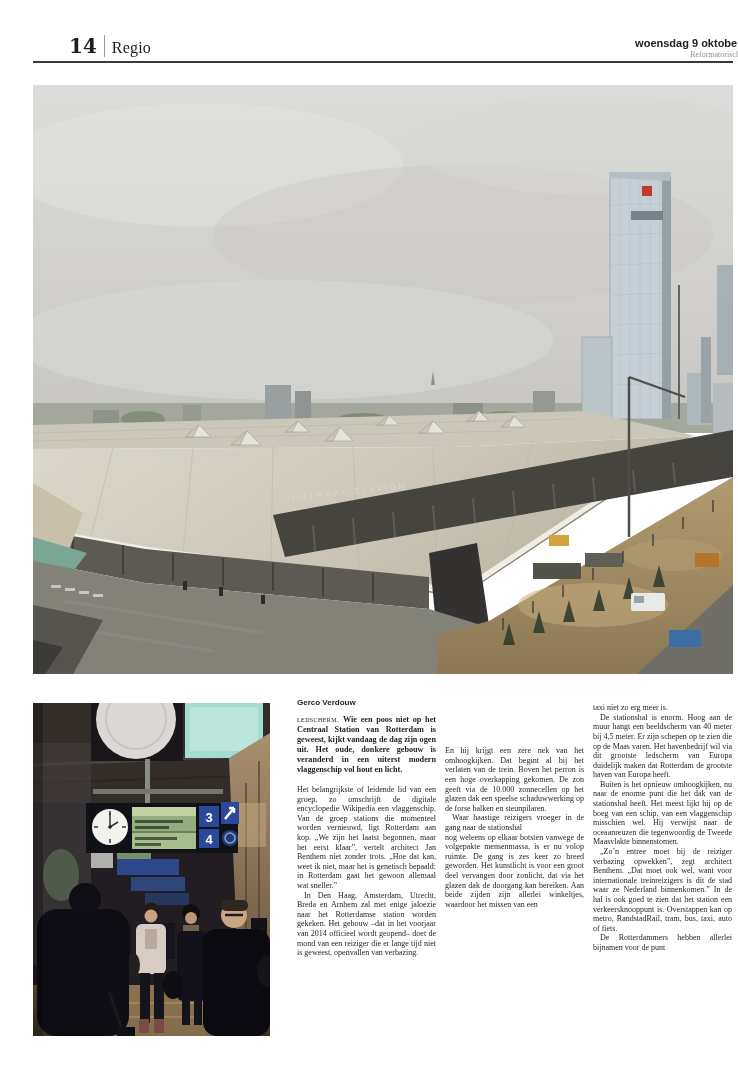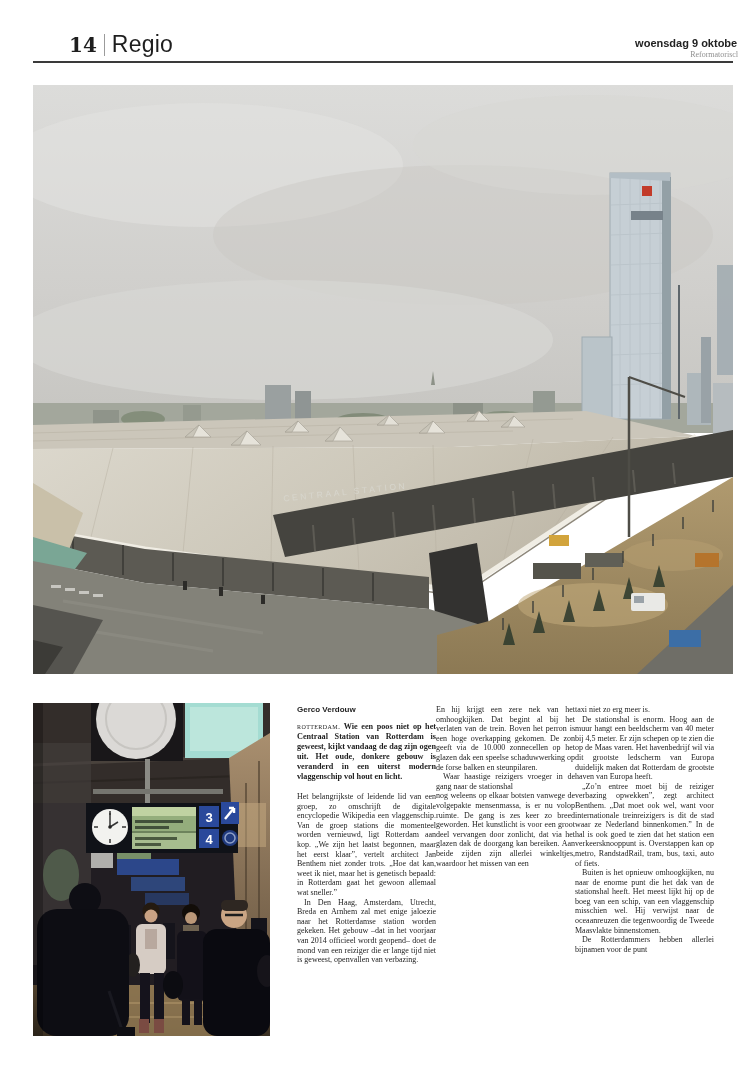--- a/index.html
+++ b/index.html
@@ -4,39 +4,39 @@
 <style>
   html,body{margin:0;padding:0;background:#e9e9e9;}
   #page{position:relative;width:738px;height:1068px;background:#ffffff;overflow:hidden;
         font-family:"Liberation Serif",serif;color:#1e1e1e;}
 
   
   .hdr{position:absolute;left:33px;top:26px;width:700px;height:34px;margin-left:36px;}
   .hleft{position:absolute;left:0;bottom:2px;display:flex;align-items:baseline;}
   .pagenum{font-family:"DejaVu Serif",serif;font-weight:700;font-size:20px;}
   .hdiv{display:inline-block;width:1px;height:22px;background:#9b9b9b;margin:0 7px;align-self:center;}
-  .sectionname{font-family:Liberation Sans, sans-serif;font-size:23px;letter-spacing:.2px;}
+  .sectionname{font-family:Liberation Serif, serif;font-size:16px;letter-spacing:.2px;}
   .hright{position:absolute;right:0;bottom:0;text-align:right;line-height:11px;}
   .hdate{font-family:"Liberation Sans",sans-serif;font-weight:700;font-size:11px;color:#222;}
   .hpaper{font-family:"Liberation Serif",serif;font-size:8px;color:#8f8f8f;}
   .hrule{position:absolute;left:33px;top:61px;width:700px;height:2px;background:#3a3a3a;}
 
   
   figure{margin:0;padding:0;}
   .main-photo{position:absolute;left:33px;top:85px;width:700px;height:589px;overflow:hidden;}
   .small-photo{position:absolute;left:33px;top:703px;width:237px;height:333px;overflow:hidden;}
   .facade-label{position:absolute;left:250px;top:402px;transform:rotate(-6deg);
     font-family:"Liberation Sans",sans-serif;font-size:8.5px;letter-spacing:2.6px;
     color:#d9d8d0;opacity:.85;white-space:nowrap;}
 
   
   .article{position:absolute;left:297px;top:698px;width:436px;}
   .article h1{margin:0;font-family:"DejaVu Serif",serif;font-style:italic;font-weight:400;
     font-size:31px;line-height:36px;letter-spacing:-0.5px;white-space:pre-wrap;}
-  .cols{display:flex;margin-top:7px;}
+  .cols{display:flex;gap:9px;align-items:center;}
   .col{width:139px;}
   .byline{font-family:"Liberation Sans",sans-serif;font-weight:700;font-size:8px;margin-bottom:8px;}
   .lede{margin:0 0 10px 0;font-weight:700;font-size:8.2px;line-height:10px;text-align:justify;}
   .dateline{font-variant:small-caps;font-weight:400;letter-spacing:.4px;}
   p.body{margin:0;font-size:8px;line-height:9.6px;text-align:justify;}
   p.indent{text-indent:7px;}
   .pullquote{font-family:"Liberation Sans",sans-serif;font-weight:700;font-size:13px;
     line-height:15.5px;margin:11px 0 9px 0;}
 </style>
 </head>
@@ -379,35 +379,35 @@
       </g>
       <rect x="0" y="0" width="10" height="333" fill="#000000" opacity=".25"></rect>
     </svg>
   </figure>
 
   <section class="article">
     <div class="cols">
 
       <div class="col">
         <div class="byline">Gerco Verdouw</div>
-        <p class="lede"><span class="dateline">rotterdam.</span> <span>Wie een poos niet op het Centraal Station van Rotterdam is geweest, kijkt vandaag de dag zijn ogen uit. Het oude, donkere gebouw is veranderd in een uiterst modern vlaggenschip vol hout en licht.</span></p>
+        <p class="lede"><span class="dateline">ledscherm.</span> <span>Wie een poos niet op het Centraal Station van Rotterdam is geweest, kijkt vandaag de dag zijn ogen uit. Het oude, donkere gebouw is veranderd in een uiterst modern vlaggenschip vol hout en licht.</span></p>
         <p class="body">Het belangrijkste of leidende lid van een groep, zo omschrijft de digitale encyclopedie Wikipedia een vlaggenschip. Van de groep stations die momenteel worden vernieuwd, ligt Rotterdam aan kop. „We zijn het laatst begonnen, maar het eerst klaar”, vertelt architect Jan Benthem niet zonder trots. „Hoe dat kan, weet ik niet, maar het is genetisch bepaald: in Rotterdam gaat het gewoon allemaal wat sneller.”</p>
         <p class="body indent">In Den Haag, Amsterdam, Utrecht, Breda en Arnhem zal met enige jaloezie naar het Rotterdamse station worden gekeken. Het gebouw –dat in het voorjaar van 2014 officieel wordt geopend– doet de mond van een reiziger die er lange tijd niet is geweest, openvallen van verbazing.</p>
       </div>
 
       <div class="col">
         <p class="body">En hij krijgt een zere nek van het omhoogkijken. Dat begint al bij het verlaten van de trein. Boven het perron is een hoge overkapping gekomen. De zon geeft via de 10.000 zonnecellen op het glazen dak een speelse schaduwwerking op de forse balken en steunpilaren.</p>
         <p class="body indent">Waar haastige reizigers vroeger in de gang naar de stationshal</p>
         <p class="body">nog weleens op elkaar botsten vanwege de volgepakte mensenmassa, is er nu volop ruimte. De gang is zes keer zo breed geworden. Het kunstlicht is voor een groot deel vervangen door zonlicht, dat via het glazen dak de doorgang kan bereiken. Aan beide zijden zijn allerlei winkeltjes, waardoor het missen van een</p>
       </div>
 
       <div class="col">
         <p class="body">taxi niet zo erg meer is.</p>
         <p class="body indent">De stationshal is enorm. Hoog aan de muur hangt een beeldscherm van 40 meter bij 4,5 meter. Er zijn schepen op te zien die op de Maas varen. Het havenbedrijf wil via dit grootste ledscherm van Europa duidelijk maken dat Rotterdam de grootste haven van Europa heeft.</p>
+        <p class="body indent">Buiten is het opnieuw omhoogkijken, nu naar de enorme punt die het dak van de stationshal heeft. Het meest lijkt hij op de boeg van een schip, van een vlaggenschip misschien wel. Hij verwijst naar de oceaanreuzen die tegenwoordig de Tweede Maasvlakte binnenstomen.</p>
         <p class="body indent">„Zo’n entree moet bij de reiziger verbazing opwekken”, zegt architect Benthem. „Dat moet ook wel, want voor internationale treinreizigers is dit de stad waar ze Nederland binnenkomen.” In de hal is ook goed te zien dat het station een verkeersknooppunt is. Overstappen kan op metro, RandstadRail, tram, bus, taxi, auto of fiets.</p>
-        <p class="body indent">Buiten is het opnieuw omhoogkijken, nu naar de enorme punt die het dak van de stationshal heeft. Het meest lijkt hij op de boeg van een schip, van een vlaggenschip misschien wel. Hij verwijst naar de oceaanreuzen die tegenwoordig de Tweede Maasvlakte binnenstomen.</p>
         <p class="body indent">De Rotterdammers hebben allerlei bijnamen voor de punt</p>
       </div>
 
     </div>
   </section>
 
 </div>
 
 </body></html>

